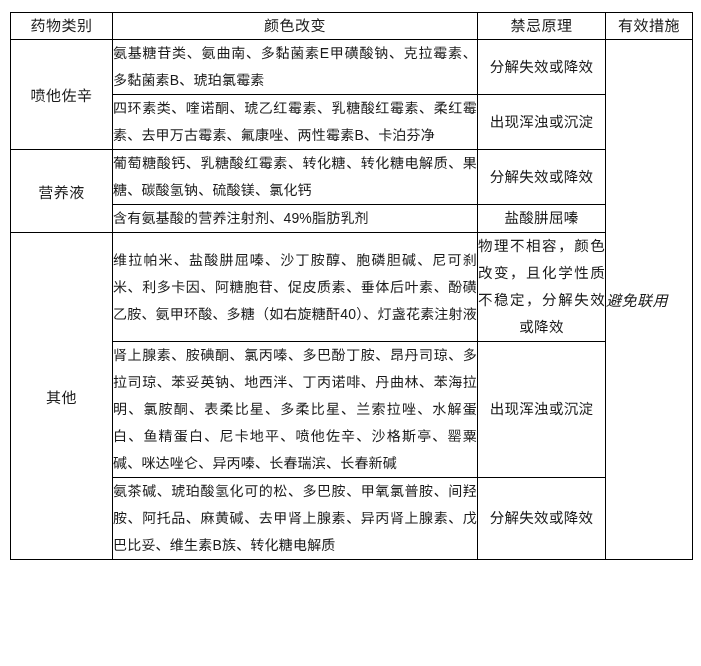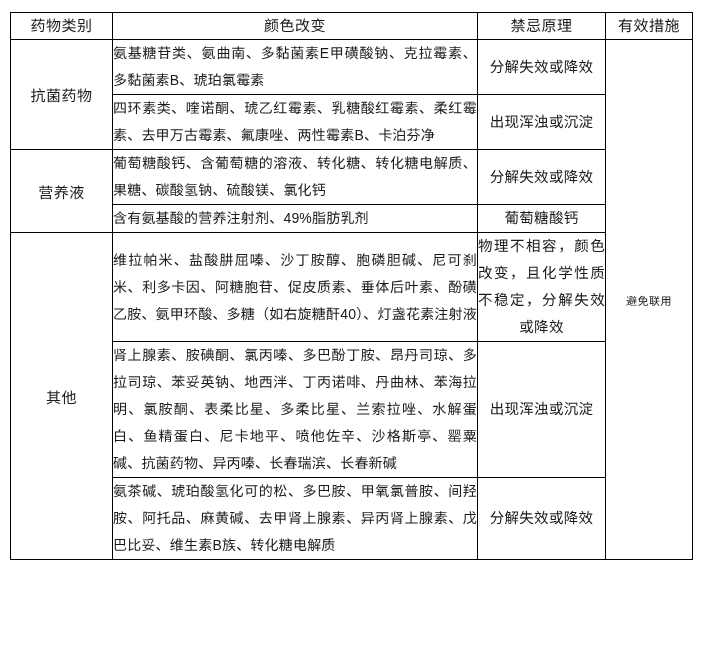--- a/index.html
+++ b/index.html
@@ -85,25 +85,25 @@
     line-height: 27px;
     padding: 4px 6px;
     letter-spacing: 0.3px;
   }
   .reason-cell.single {
     text-align: center;
     white-space: nowrap;
   }
 
   .measure-cell {
-    text-align: center;
-    font-size: 11px;
+    font-size: 15px;
     letter-spacing: 0.5px;
     white-space: nowrap;
     vertical-align: middle;
+    font-style: italic;
   }
 </style>
 </head>
 <body>
 
 <div class="page">
 
   <table class="drug-table">
     <colgroup>
       <col class="c-category">
@@ -117,50 +117,50 @@
         <th class="hdr-cell">药物类别</th>
         <th class="hdr-cell">颜色改变</th>
         <th class="hdr-cell">禁忌原理</th>
         <th class="hdr-cell">有效措施</th>
       </tr>
     </thead>
 
     <tbody>
 
       <tr>
-        <td class="cat-cell" rowspan="2">抗菌药物</td>
+        <td class="cat-cell" rowspan="2">喷他佐辛</td>
         <td class="drugs-cell">氨基糖苷类、氨曲南、多黏菌素E甲磺酸钠、克拉霉素、多黏菌素B、琥珀氯霉素</td>
         <td class="reason-cell single">分解失效或降效</td>
         <td class="measure-cell" rowspan="7">避免联用</td>
       </tr>
 
       <tr>
         <td class="drugs-cell">四环素类、喹诺酮、琥乙红霉素、乳糖酸红霉素、柔红霉素、去甲万古霉素、氟康唑、两性霉素B、卡泊芬净</td>
         <td class="reason-cell single">出现浑浊或沉淀</td>
       </tr>
 
       <tr>
         <td class="cat-cell" rowspan="2">营养液</td>
-        <td class="drugs-cell">葡萄糖酸钙、含葡萄糖的溶液、转化糖、转化糖电解质、果糖、碳酸氢钠、硫酸镁、氯化钙</td>
+        <td class="drugs-cell">葡萄糖酸钙、乳糖酸红霉素、转化糖、转化糖电解质、果糖、碳酸氢钠、硫酸镁、氯化钙</td>
         <td class="reason-cell single">分解失效或降效</td>
       </tr>
 
       <tr>
         <td class="drugs-cell">含有氨基酸的营养注射剂、49%脂肪乳剂</td>
-        <td class="reason-cell single">葡萄糖酸钙</td>
+        <td class="reason-cell single">盐酸肼屈嗪</td>
       </tr>
 
       <tr>
         <td class="cat-cell" rowspan="3">其他</td>
         <td class="drugs-cell">维拉帕米、盐酸肼屈嗪、沙丁胺醇、胞磷胆碱、尼可刹米、利多卡因、阿糖胞苷、促皮质素、垂体后叶素、酚磺乙胺、氨甲环酸、多糖（如右旋糖酐40）、灯盏花素注射液</td>
         <td class="reason-cell">物理不相容，颜色改变，且化学性质不稳定，分解失效或降效</td>
       </tr>
 
       <tr>
-        <td class="drugs-cell">肾上腺素、胺碘酮、氯丙嗪、多巴酚丁胺、昂丹司琼、多拉司琼、苯妥英钠、地西泮、丁丙诺啡、丹曲林、苯海拉明、氯胺酮、表柔比星、多柔比星、兰索拉唑、水解蛋白、鱼精蛋白、尼卡地平、喷他佐辛、沙格斯亭、罂粟碱、抗菌药物、异丙嗪、长春瑞滨、长春新碱</td>
+        <td class="drugs-cell">肾上腺素、胺碘酮、氯丙嗪、多巴酚丁胺、昂丹司琼、多拉司琼、苯妥英钠、地西泮、丁丙诺啡、丹曲林、苯海拉明、氯胺酮、表柔比星、多柔比星、兰索拉唑、水解蛋白、鱼精蛋白、尼卡地平、喷他佐辛、沙格斯亭、罂粟碱、咪达唑仑、异丙嗪、长春瑞滨、长春新碱</td>
         <td class="reason-cell single">出现浑浊或沉淀</td>
       </tr>
 
       <tr>
         <td class="drugs-cell">氨茶碱、琥珀酸氢化可的松、多巴胺、甲氧氯普胺、间羟胺、阿托品、麻黄碱、去甲肾上腺素、异丙肾上腺素、戊巴比妥、维生素B族、转化糖电解质</td>
         <td class="reason-cell single">分解失效或降效</td>
       </tr>
 
     </tbody>
   </table>

